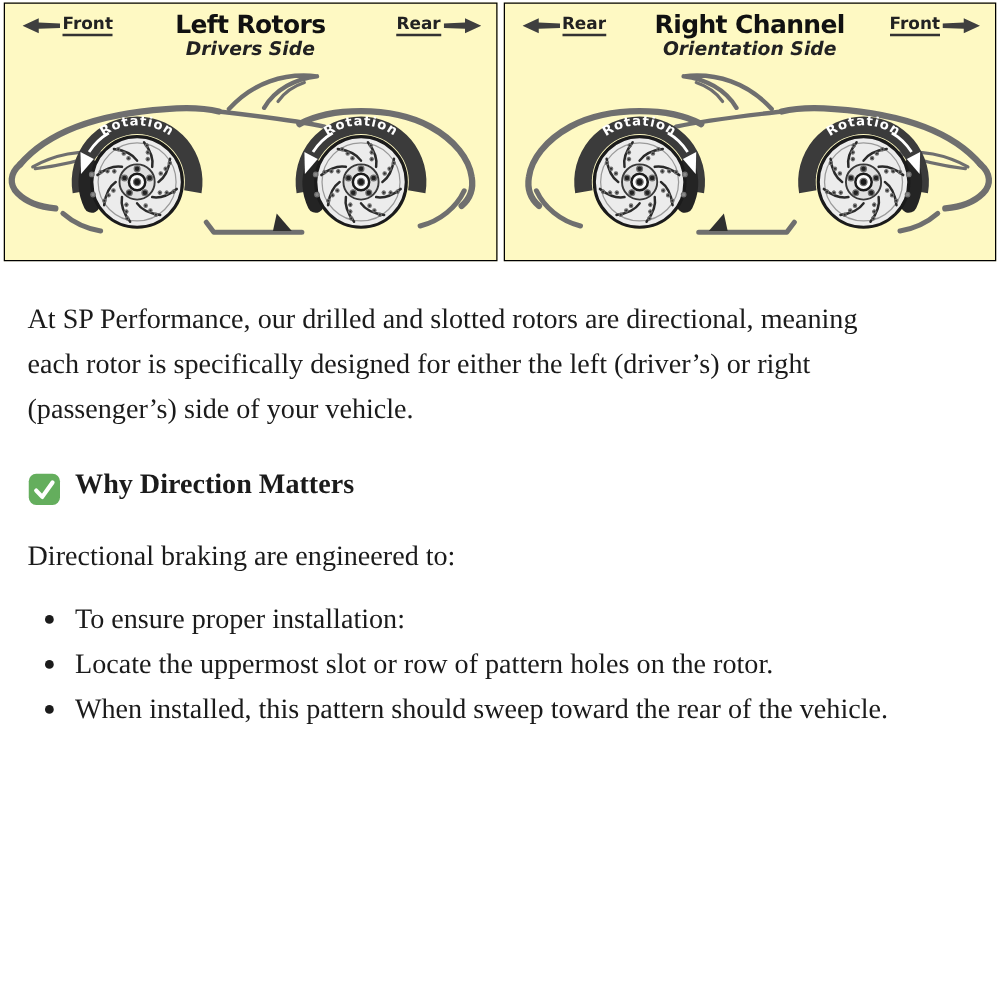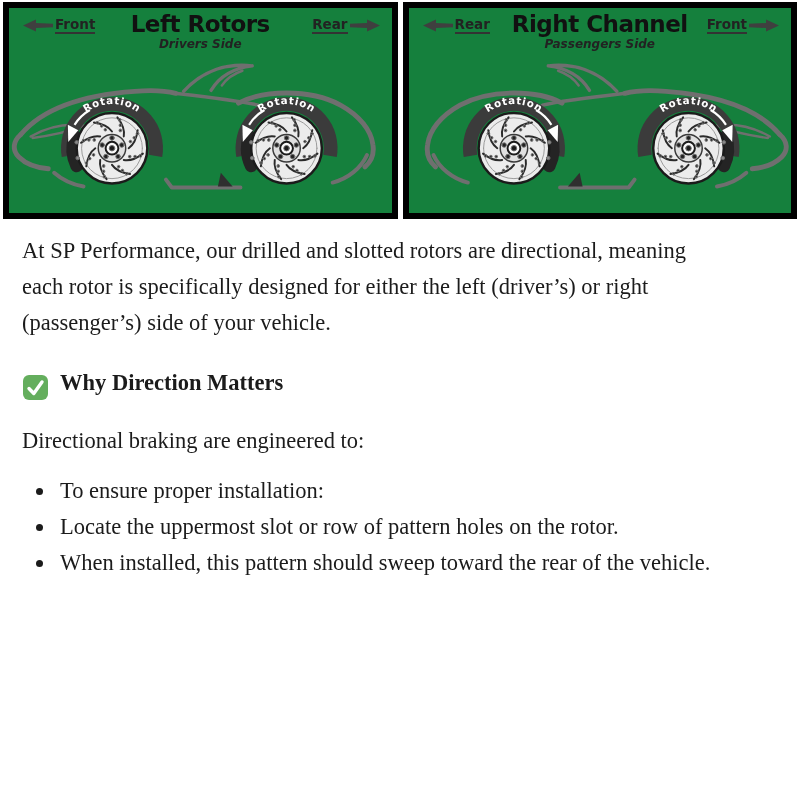--- a/index.html
+++ b/index.html
@@ -1,38 +1,38 @@
 <!DOCTYPE html>
 <html><head>
 <meta charset="utf-8">
 <style>
   html,body{margin:0;padding:0;background:#ffffff;}
   .page{width:800px;height:800px;background:#fff;overflow:hidden;
         font-family:"Liberation Serif","DejaVu Serif",serif;color:#1b1b1b;}
 
   
   .diagram{display:flex;gap:5px;padding:2px 3px 0 3px;}
-  .panel{flex:1;border:6px solid #000000;height:205px;background:#15803d;position:relative;overflow:hidden;}
+  .panel{flex:1;border:1px solid #000000;height:205px;background:#fef9c3;position:relative;overflow:hidden;}
   .panel-header{position:relative;height:50px;}
   .panel-title-wrap{text-align:center;padding-top:4px;
         font-family:"DejaVu Sans","Liberation Sans",sans-serif;}
-  .panel-title{font-size:23px;font-weight:bold;color:#111;line-height:25px;letter-spacing:-0.5px;}
-  .panel-subtitle{font-size:12px;font-weight:bold;font-style:italic;color:#222;line-height:15px;}
+  .panel-title{font-size:20px;font-weight:bold;color:#111;line-height:25px;letter-spacing:-0.5px;}
+  .panel-subtitle{font-size:15px;font-weight:bold;font-style:italic;color:#222;line-height:15px;}
   .dir{position:absolute;top:9px;display:flex;align-items:center;gap:2px;
         font-family:"DejaVu Sans","Liberation Sans",sans-serif;}
   .dir-left{left:14px;}
   .dir-right{right:12px;}
   .dir-label{font-size:13.5px;font-weight:bold;color:#222;border-bottom:2px solid #333;line-height:15px;}
   .car-svg{display:block;width:100%;height:auto;}
   .rot{fill:#ffffff;font-family:"DejaVu Sans","Liberation Sans",sans-serif;
        font-size:10.5px;font-weight:bold;letter-spacing:0.8px;text-anchor:middle;}
   .svg-defs{position:absolute;width:0;height:0;overflow:hidden;}
 
   
-  .article{padding:14px 30px 0 22px;font-size:22.5px;line-height:36px;}
+  .article{padding:28px 30px 0 22px;font-size:22.5px;line-height:36px;}
   .article p{margin:0 0 14px 0;max-width:705px;}
   .sec-heading{display:flex;align-items:flex-end;gap:11px;margin:24px 0 22px 0;}
   .sec-heading .txt{font-size:22.5px;}
   .bold-heading .txt{font-weight:bold;}
   .lead{margin:0 0 10px 0;}
   .article ul{margin:0 0 20px 0;padding:0 0 0 34px;list-style:disc outside;}
   .article li{padding-left:4px;max-width:655px;}
   .emoji-icon{flex:0 0 auto;display:block;}
 </style>
 </head>
@@ -132,21 +132,21 @@
     <div class="panel">
       <div class="panel-header">
         <div class="dir dir-left">
           <svg width="30" height="13">
             <polygon points="0,6.5 13,0.5 13,4 30,4.7 30,8.3 13,9 13,12.5" fill="#3f3f3f"></polygon>
           </svg>
           <span class="dir-label">Rear</span>
         </div>
         <div class="panel-title-wrap">
           <div class="panel-title">Right Channel</div>
-          <div class="panel-subtitle">Passengers Side</div>
+          <div class="panel-subtitle">Orientation Side</div>
         </div>
         <div class="dir dir-right">
           <span class="dir-label">Front</span>
           <svg width="30" height="13">
             <polygon points="30,6.5 17,0.5 17,4 0,4.7 0,8.3 17,9 17,12.5" fill="#3f3f3f"></polygon>
           </svg>
         </div>
       </div>
       <svg class="car-svg" viewBox="0 0 390 152">
         <g transform="translate(390,0) scale(-1,1)">

